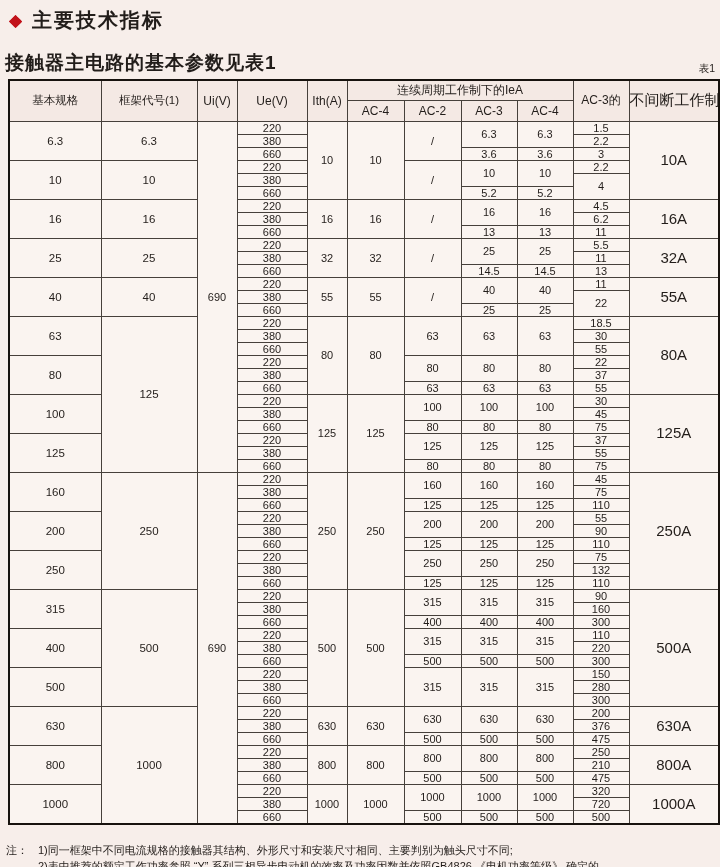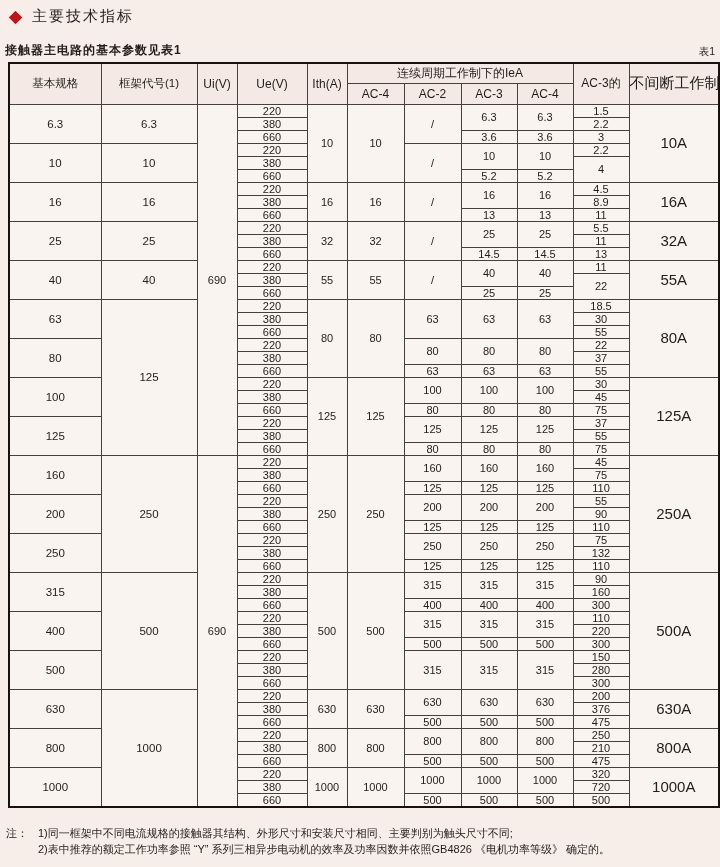--- a/index.html
+++ b/index.html
@@ -13,27 +13,27 @@
   .page{position:relative;width:720px;height:867px;}
   .section-head{
     display:flex;align-items:center;gap:10px;
     padding:7px 0 0 9px;
   }
   .bullet{
     color:#c2121a;font-size:17px;line-height:17px;
     text-shadow:0 0 0 #c2121a;
   }
   .section-title{
-    font-size:15px;font-weight:normal;letter-spacing:2px;
+    font-size:20px;font-weight:bold;letter-spacing:2px;
   }
   .sub-row{
     display:flex;justify-content:space-between;align-items:flex-end;
     margin:16px 4px 3px 5px;
   }
-  .subtitle{font-size:12px;font-weight:600;letter-spacing:1px;}
+  .subtitle{font-size:19px;font-weight:600;letter-spacing:1px;}
   .table-label{font-size:10.5px;padding-right:1px;text-align:right;}
   table{
     border-collapse:collapse;table-layout:fixed;
     width:710px;margin-left:8px;
     background:#faf4f0;
   }
   th,td{
     border:1px solid #46403b;
     text-align:center;vertical-align:middle;
     padding:0;overflow:hidden;white-space:nowrap;
@@ -153,21 +153,21 @@
           <td rowspan="3" class="c-ith">16</td>
           <td rowspan="3" class="c-ac1">16</td>
           <td rowspan="3" class="c-ac2">/</td>
           <td rowspan="2" class="c-ac3">16</td>
           <td rowspan="2" class="c-ac4">16</td>
           <td class="c-ac3p">4.5</td>
           <td rowspan="3" class="c-duty">16A</td>
         </tr>
         <tr>
           <td class="c-ue">380</td>
-          <td class="c-ac3p">8.9</td>
+          <td class="c-ac3p">6.2</td>
         </tr>
         <tr>
           <td class="c-ue">660</td>
           <td class="c-ac3">13</td>
           <td class="c-ac4">13</td>
           <td class="c-ac3p">11</td>
         </tr>
         <tr class="g">
           <td rowspan="3" class="c-spec">25</td>
           <td rowspan="3" class="c-frame">25</td>

